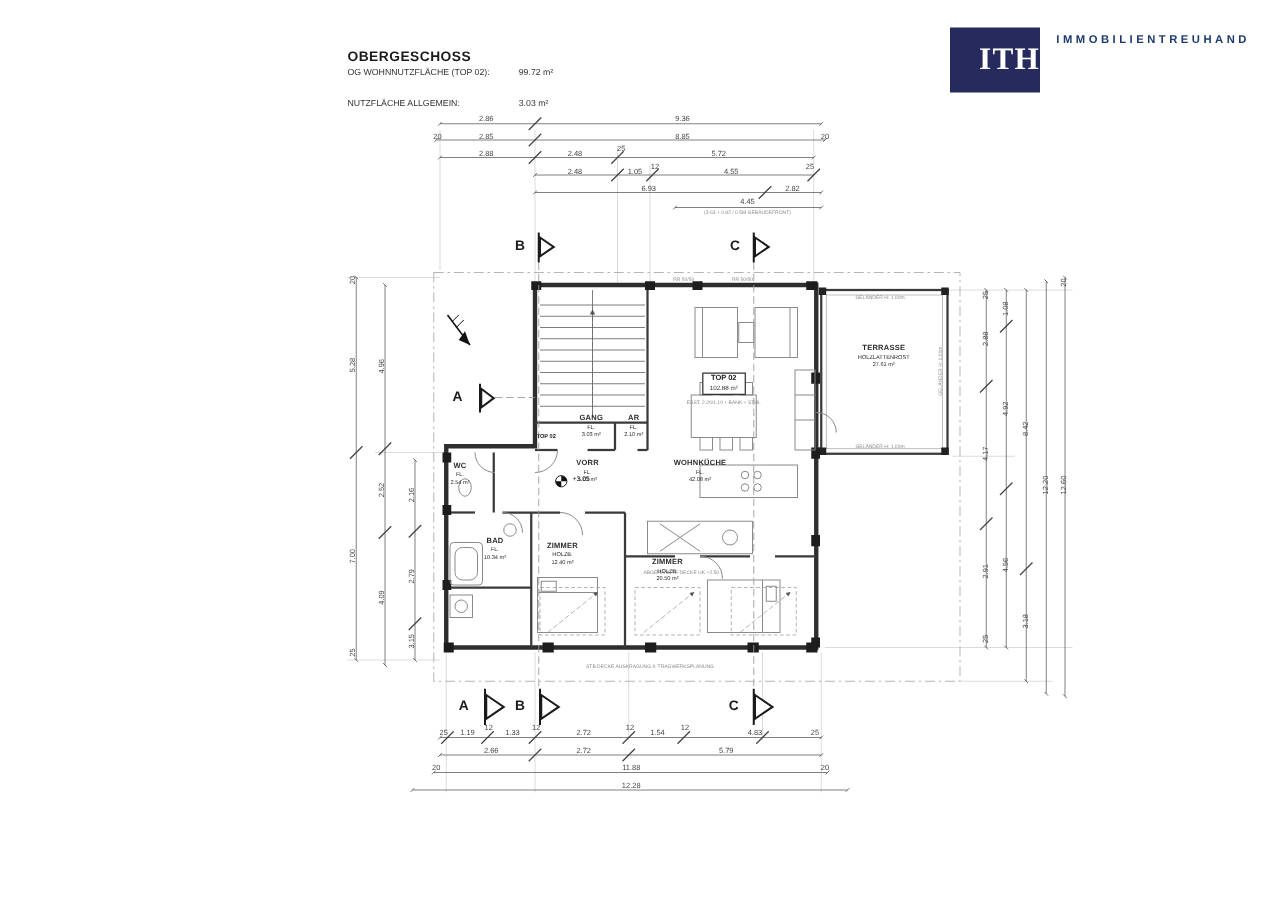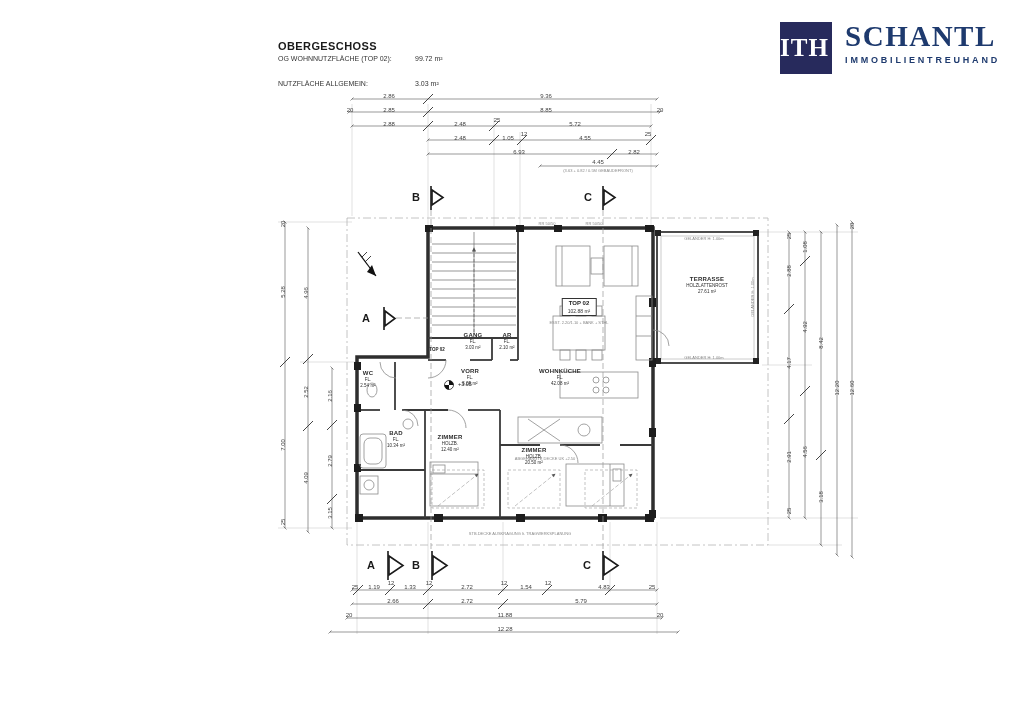--- a/index.html
+++ b/index.html
@@ -5,21 +5,21 @@
   html,body{margin:0;padding:0;background:#fff;}
   .page{position:relative;width:1024px;height:724px;background:#ffffff;overflow:hidden;
         font-family:"Liberation Sans",sans-serif;border-radius:25px;}
   svg{position:absolute;left:0;top:0;}
   
   .hdr-title{position:absolute;left:278px;top:40px;font-size:11px;font-weight:bold;color:#1a1a1a;letter-spacing:.4px;}
   .hdr-line{position:absolute;left:278px;font-size:7px;color:#333;}
   .hdr-val{position:absolute;left:415px;font-size:7px;color:#333;}
   
   .logo{position:absolute;top:22px;right:24px;display:flex;align-items:flex-start;gap:13px;}
-  .logo-sq{width:52px;height:52px;background:#272a5c;display:flex;align-items:center;justify-content:flex-start;}
+  .logo-sq{width:72px;height:52px;background:#272a5c;display:flex;align-items:center;justify-content:flex-end;}
   .logo-mono{color:#fff;font-family:"Liberation Serif",serif;font-weight:bold;font-size:25px;letter-spacing:1px;}
   .logo-name{font-family:"Liberation Serif",serif;font-weight:bold;font-size:29px;color:#1e3a6e;letter-spacing:1.5px;line-height:1;}
   .logo-sub{font-size:9px;letter-spacing:2.8px;color:#1e3a6e;font-weight:bold;margin-top:4px;}
   
   .dim{position:absolute;font-size:6px;color:#444;transform:translate(-50%,-50%);white-space:nowrap;}
   .dim.rot{transform:translate(-50%,-50%) rotate(-90deg);}
   .room{position:absolute;transform:translate(-50%,0);text-align:center;color:#2c2c2c;line-height:1.2;}
   .room .rn{font-size:6px;font-weight:bold;letter-spacing:.2px;display:block;}
   .room .rl{font-size:4.5px;display:block;}
   .tiny{position:absolute;font-size:4px;color:#8a8a8a;transform:translate(-50%,-50%);white-space:nowrap;}
@@ -252,21 +252,20 @@
   <span class="hdr-line" style="top:55px">OG WOHNNUTZFLÄCHE (TOP 02):</span>
   <span class="hdr-val" style="top:55px">99.72 m²</span>
   <span class="hdr-line" style="top:80px">NUTZFLÄCHE ALLGEMEIN:</span>
   <span class="hdr-val" style="top:80px">3.03 m²</span>
 
   <div class="logo">
     <div class="logo-sq">
       <span class="logo-mono">ITH</span>
     </div>
     <div>
-      <div class="logo-name">SCHANTL</div>
       <div class="logo-sub">IMMOBILIENTREUHAND</div>
     </div>
   </div>
 
   <div class="ubox">
     <span class="u1">TOP 02</span>
     <span class="u2">102.88 m²</span>
   </div>
   <span class="tiny" style="left:579px;top:322px">ESST. 2.20/1.10 + BANK + STHL</span>
 

